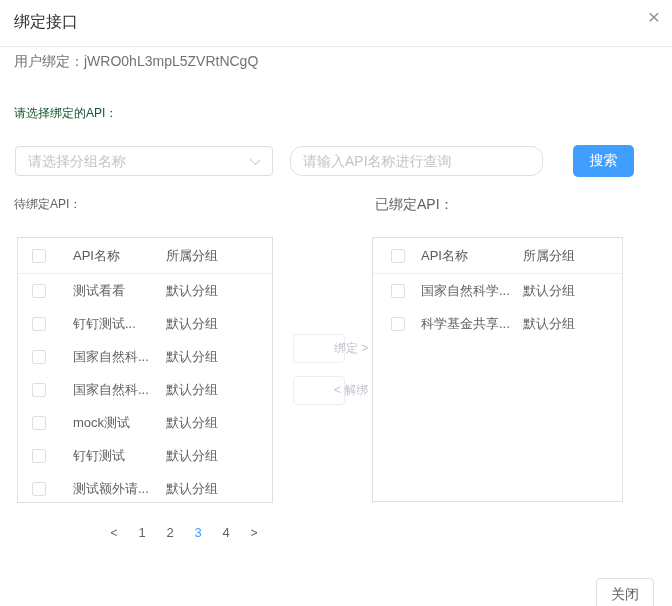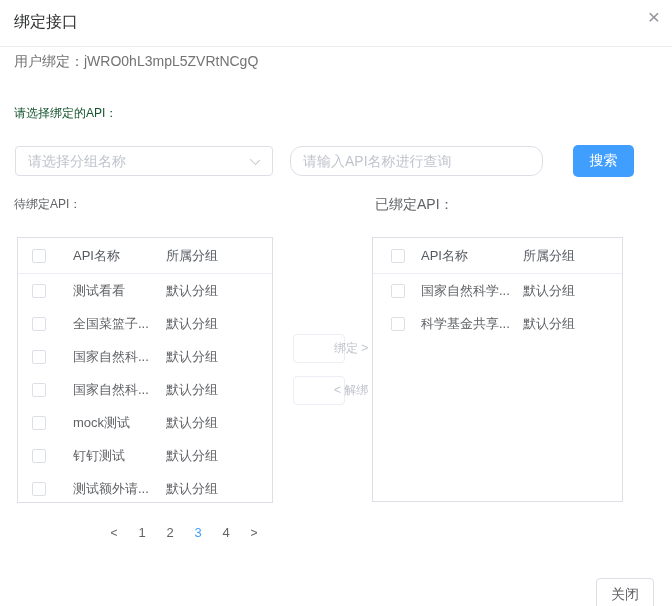--- a/index.html
+++ b/index.html
@@ -110,21 +110,21 @@
       <span class="col-name">API名称</span>
       <span class="col-group">所属分组</span>
     </div>
     <div class="t-row">
       <span class="checkbox"></span>
       <span class="col-name">测试看看</span>
       <span class="col-group">默认分组</span>
     </div>
     <div class="t-row">
       <span class="checkbox"></span>
-      <span class="col-name">全国菜篮子...</span>
+      <span class="col-name">钉钉测试...</span>
       <span class="col-group">默认分组</span>
     </div>
     <div class="t-row">
       <span class="checkbox"></span>
       <span class="col-name">国家自然科...</span>
       <span class="col-group">默认分组</span>
     </div>
     <div class="t-row">
       <span class="checkbox"></span>
       <span class="col-name">国家自然科...</span>

